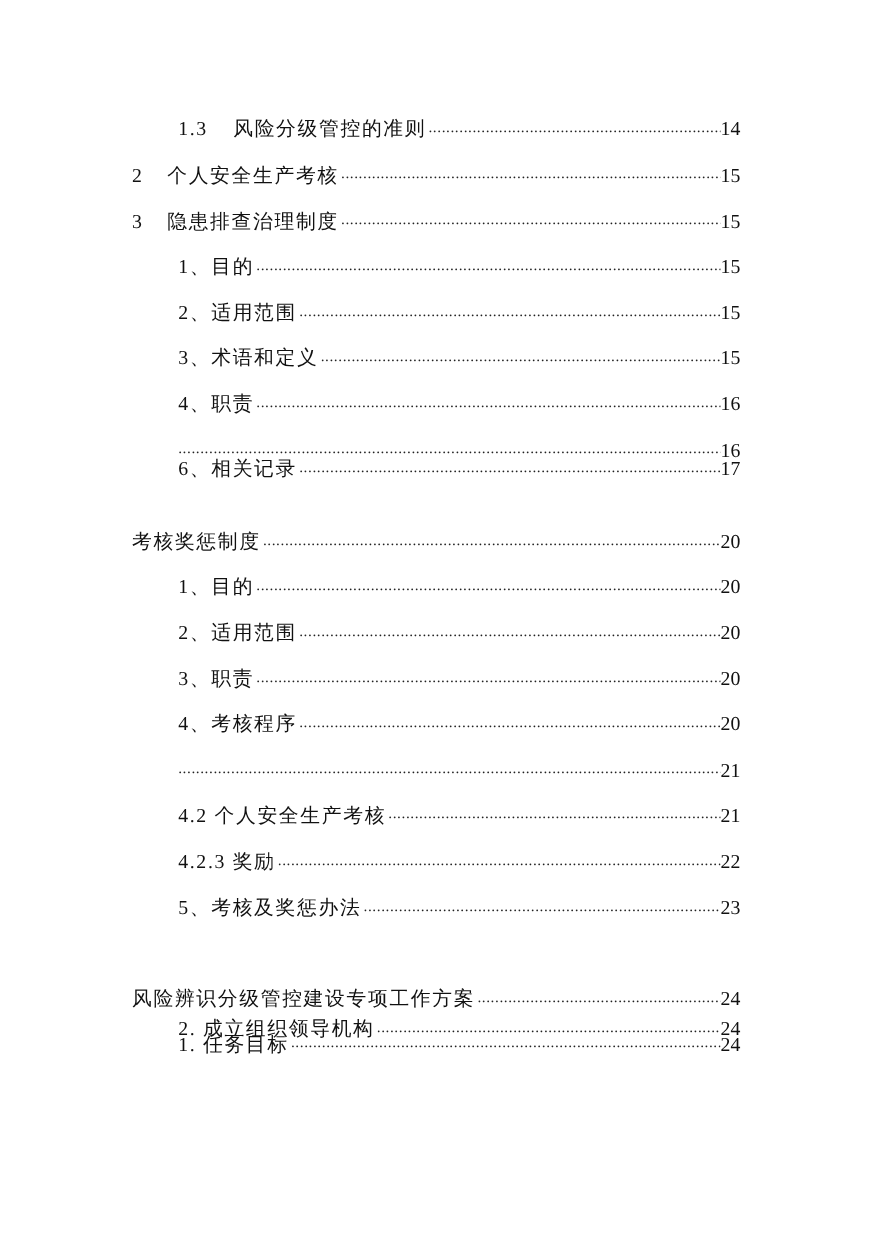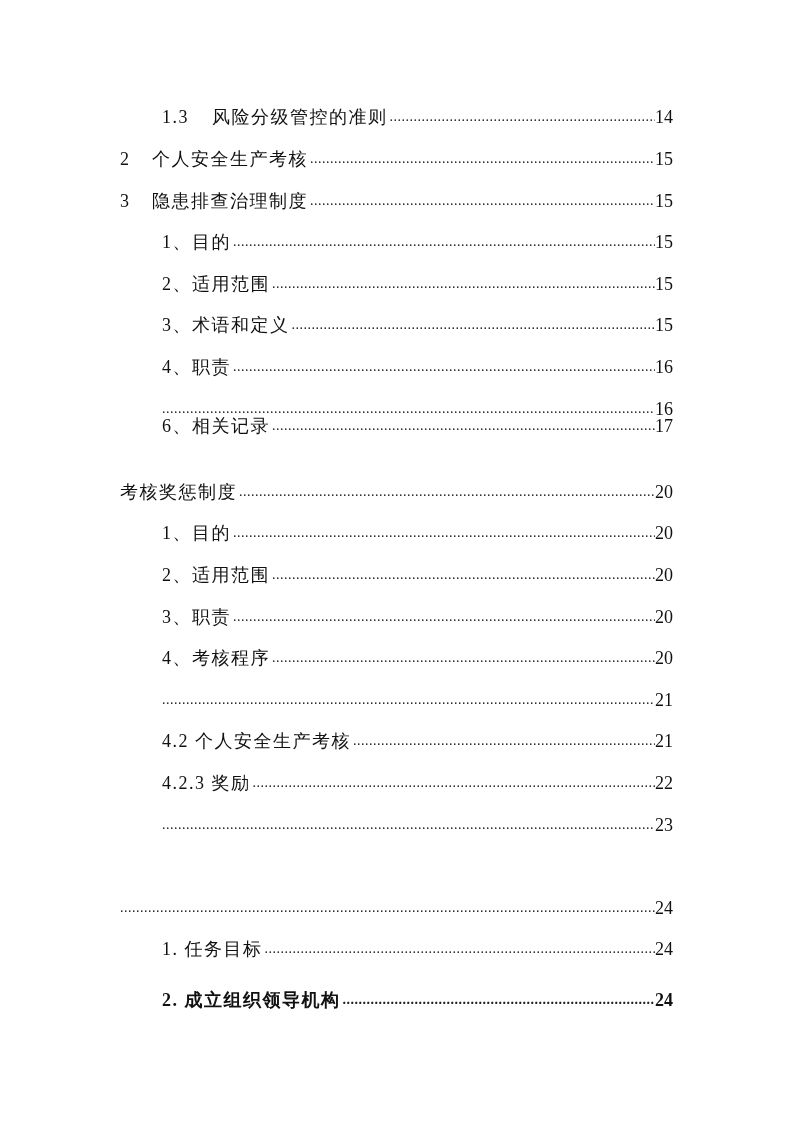--- a/index.html
+++ b/index.html
@@ -96,30 +96,32 @@
     <span class="label">4.2 个人安全生产考核</span>
     <span class="dots"></span>
     <span class="page">21</span>
   </div>
   <div class="row" style="top:769px;left:162px;width:511px;">
     <span class="label">4.2.3 奖励</span>
     <span class="dots"></span>
     <span class="page">22</span>
   </div>
   <div class="row" style="top:811px;left:162px;width:511px;">
+    <span class="label">5、考核及奖惩办法</span>
     <span class="dots"></span>
     <span class="page">23</span>
   </div>
   <div class="row" style="top:894px;left:120px;width:553px;">
+    <span class="label">风险辨识分级管控建设专项工作方案</span>
     <span class="dots"></span>
     <span class="page">24</span>
   </div>
   <div class="row" style="top:935px;left:162px;width:511px;">
     <span class="label">1. 任务目标</span>
     <span class="dots"></span>
     <span class="page">24</span>
   </div>
-  <div class="row" style="top:986px;left:162px;width:511px;font-weight:bold;">
+  <div class="row" style="top:921px;left:162px;width:511px;">
     <span class="label">2. 成立组织领导机构</span>
     <span class="dots"></span>
     <span class="page">24</span>
   </div>
 </div>
 
 </body></html>

